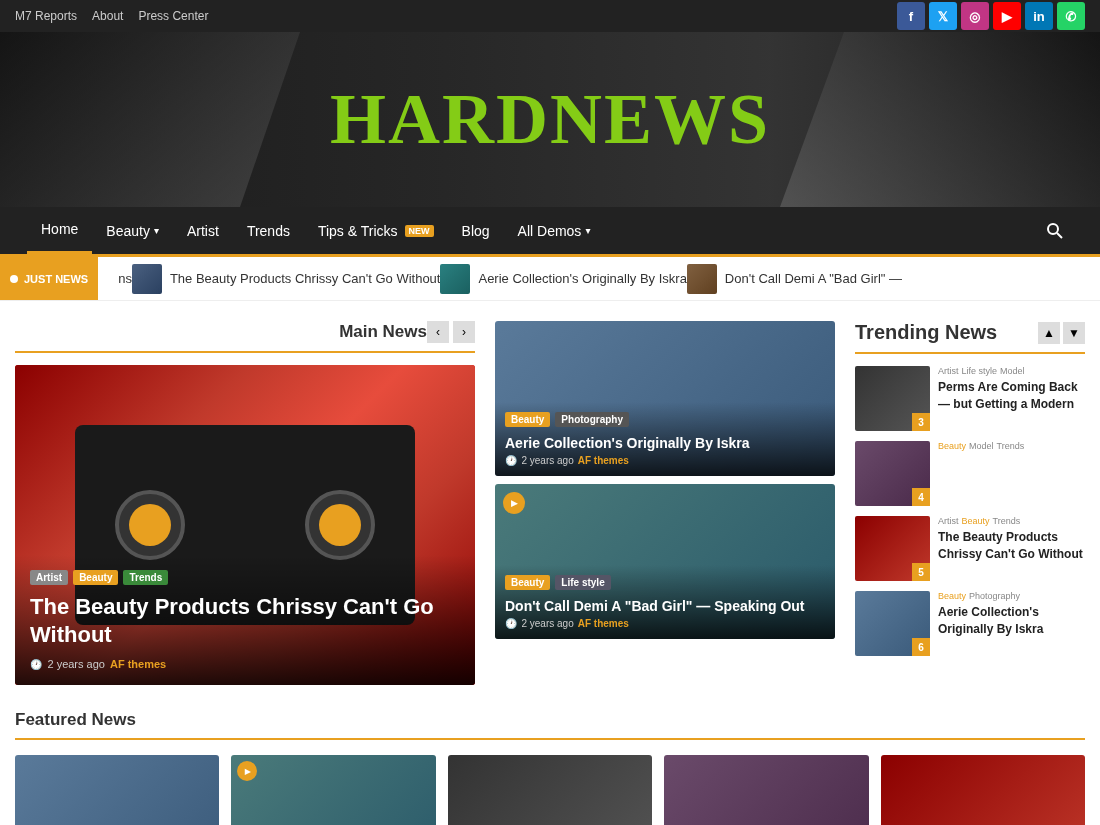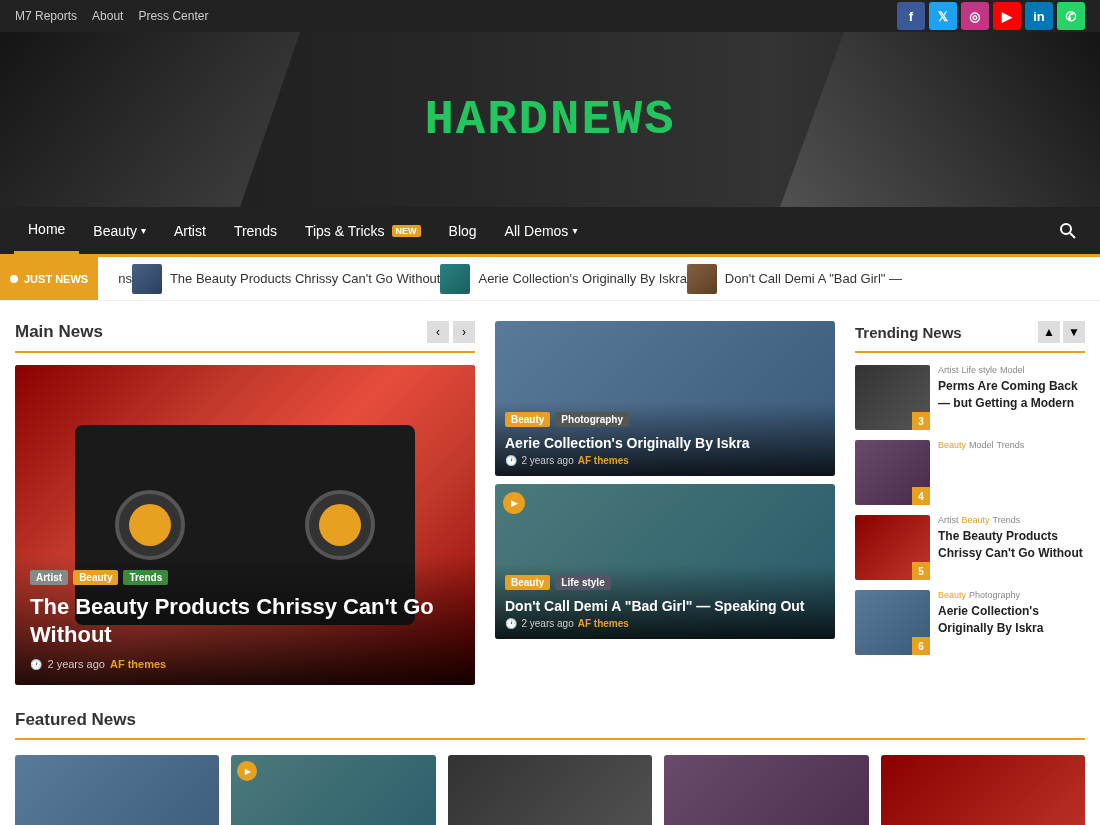--- a/index.html
+++ b/index.html
@@ -17,26 +17,26 @@
     .si-yt { background: #ff0000; }
     .si-li { background: #0077b5; }
     .si-wa { background: #25d366; }
 
     
     .hero { background: #1a1a1a; height: 175px; display: flex; flex-direction: column; align-items: center; justify-content: center; position: relative; overflow: hidden; }
     .hero-bg { position: absolute; inset: 0; background: linear-gradient(to right, #1a1a1a 0%, #2a2a2a 40%, #3a3a3a 70%, #1a1a1a 100%); opacity: 0.8; }
     .hero-train-left { position: absolute; left: 0; top: 0; width: 300px; height: 175px; background: linear-gradient(135deg, #111 0%, #333 50%, #555 100%); clip-path: polygon(0 0, 100% 0, 80% 100%, 0 100%); opacity: 0.6; }
     .hero-train-right { position: absolute; right: 0; top: 0; width: 320px; height: 175px; background: linear-gradient(225deg, #111 0%, #444 60%, #666 100%); clip-path: polygon(20% 0, 100% 0, 100% 100%, 0 100%); opacity: 0.6; }
     .hero-content { position: relative; z-index: 2; text-align: center; }
-    .hero-title { color: #22c55e; font-size: 49px; font-weight: 900; letter-spacing: 2px; font-family: Liberation Mono, monospace; }
+    .hero-title { color: #84cc16; font-size: 72px; font-weight: 900; letter-spacing: 2px; font-family: Liberation Serif, serif; }
     .hero-sub { color: #aaa; font-size: 12px; letter-spacing: 4px; margin-top: 4px; }
 
     
     .navbar { background: #222; height: 50px; display: flex; align-items: stretch; border-bottom: 3px solid #e8a020; }
-    .navbar-inner { display: flex; align-items: stretch; width: 100%; padding: 0 14px; justify-content: space-between; }
+    .navbar-inner { display: flex; align-items: stretch; width: 100%; padding: 0 27px; justify-content: space-between; }
     .nav-links { display: flex; align-items: stretch; }
     .nav-item { display: flex; align-items: center; padding: 0 14px; color: white; font-size: 14px; cursor: pointer; text-decoration: none; position: relative; gap: 4px; }
     .nav-item.active { border-bottom: 3px solid #e8a020; color: white; }
     .nav-badge { background: #e8a020; color: white; font-size: 9px; padding: 1px 4px; border-radius: 2px; font-weight: bold; margin-left: 3px; }
     .nav-badge-red { background: #e03030; color: white; font-size: 9px; padding: 1px 4px; border-radius: 2px; font-weight: bold; margin-left: 3px; }
     .nav-search { display: flex; align-items: center; padding: 0 10px; cursor: pointer; color: white; }
     .chevron { font-size: 10px; }
 
     
     .flash-bar { background: white; display: flex; align-items: center; height: 44px; border-bottom: 1px solid #eee; overflow: hidden; }
@@ -49,21 +49,21 @@
     .thumb-teal { background: linear-gradient(135deg, #2a8080 0%, #1a6060 100%); }
     .thumb-warm { background: linear-gradient(135deg, #806040 0%, #604020 100%); }
 
     
     .content-area { background: white; padding: 20px 15px; }
 
     
     .three-cols { display: grid; grid-template-columns: 460px 1fr 230px; gap: 20px; margin-bottom: 25px; }
 
     
-    .section-title { font-size: 17px; font-weight: 700; margin-bottom: 12px; padding-bottom: 8px; border-bottom: 2px solid #e8a020; display: flex; align-items: center; justify-content: space-between; }
+    .section-title { font-size: 17px; font-weight: 700; margin-bottom: 12px; padding-bottom: 8px; border-bottom: 2px solid #e8a020; display: flex; align-items: center; justify-content: flex-end; }
     .section-nav { display: flex; gap: 4px; }
     .section-nav-btn { width: 22px; height: 22px; background: #ddd; border: none; cursor: pointer; display: flex; align-items: center; justify-content: center; font-size: 12px; }
 
     .main-card { position: relative; border-radius: 3px; overflow: hidden; height: 320px; background: #c00; }
     .main-card-bg { width: 100%; height: 100%; background: linear-gradient(135deg, #8B0000 0%, #c0392b 30%, #e74c3c 50%, #c0392b 70%, #8B0000 100%); position: absolute; inset: 0; }
     .cassette-overlay { position: absolute; inset: 0; display: flex; align-items: center; justify-content: center; }
     .cassette { width: 340px; height: 200px; background: #1a1a1a; border-radius: 8px; position: relative; display: flex; align-items: center; justify-content: center; }
     .cassette-reel { width: 70px; height: 70px; border-radius: 50%; background: #333; border: 4px solid #555; position: absolute; }
     .cassette-reel-left { left: 40px; }
     .cassette-reel-right { right: 40px; }
@@ -284,21 +284,21 @@
             <span>🕐</span>
             <span>2 years ago</span>
             <span class="meta-author">AF themes</span>
           </div>
         </div>
       </div>
     </div>
 
     <div>
       <div class="trending-header">
-        <span style="font-size:15px;font-weight:700;">Trending News</span>
+        <span style="font-size:20px;font-weight:700;">Trending News</span>
         <div class="trending-nav">
           <button class="trending-nav-btn">▲</button>
           <button class="trending-nav-btn">▼</button>
         </div>
       </div>
 
       <div class="trending-item">
         <div class="trending-thumb-wrap">
           <div class="trending-thumb trending-thumb-1"></div>
           <div class="trending-num">3</div>

